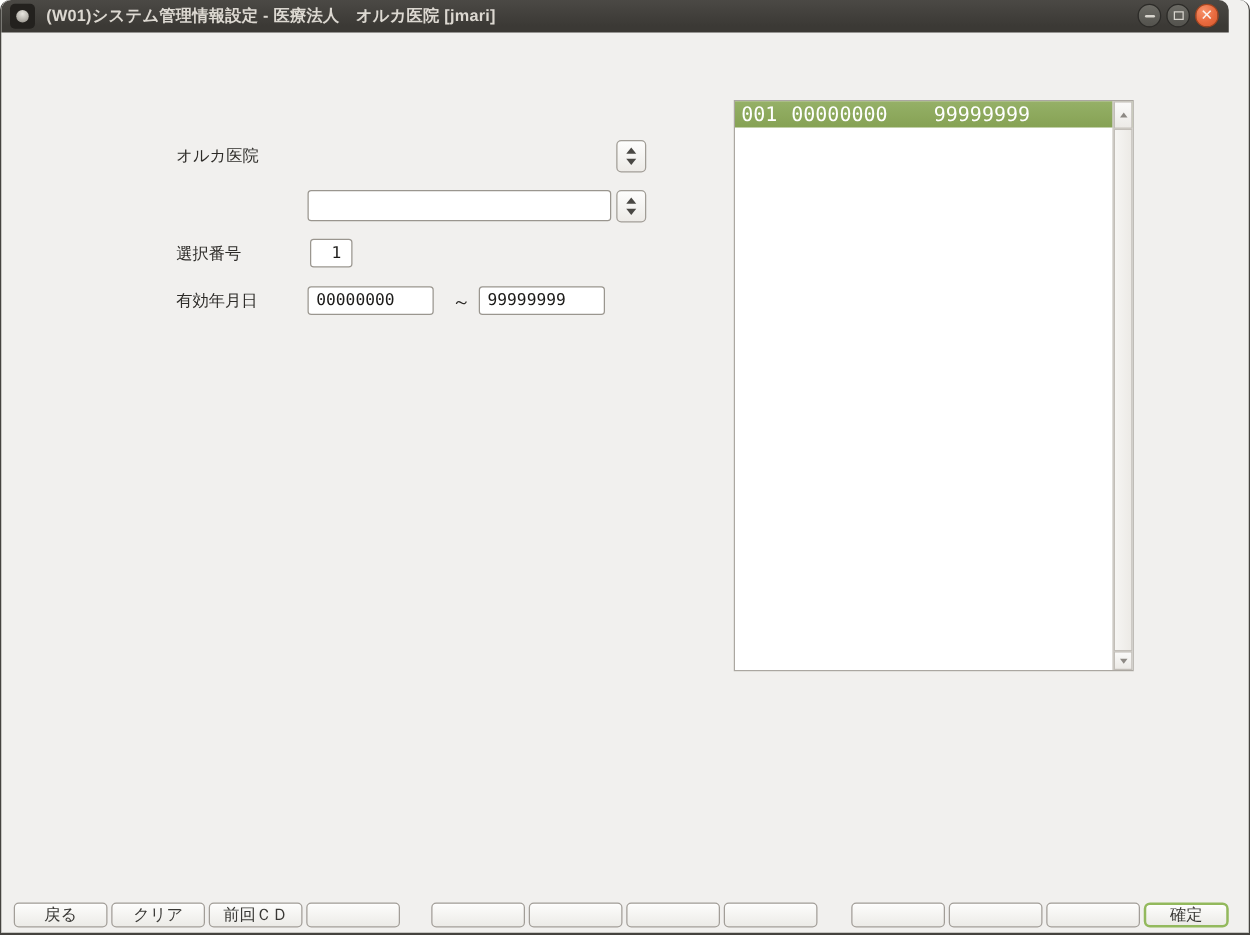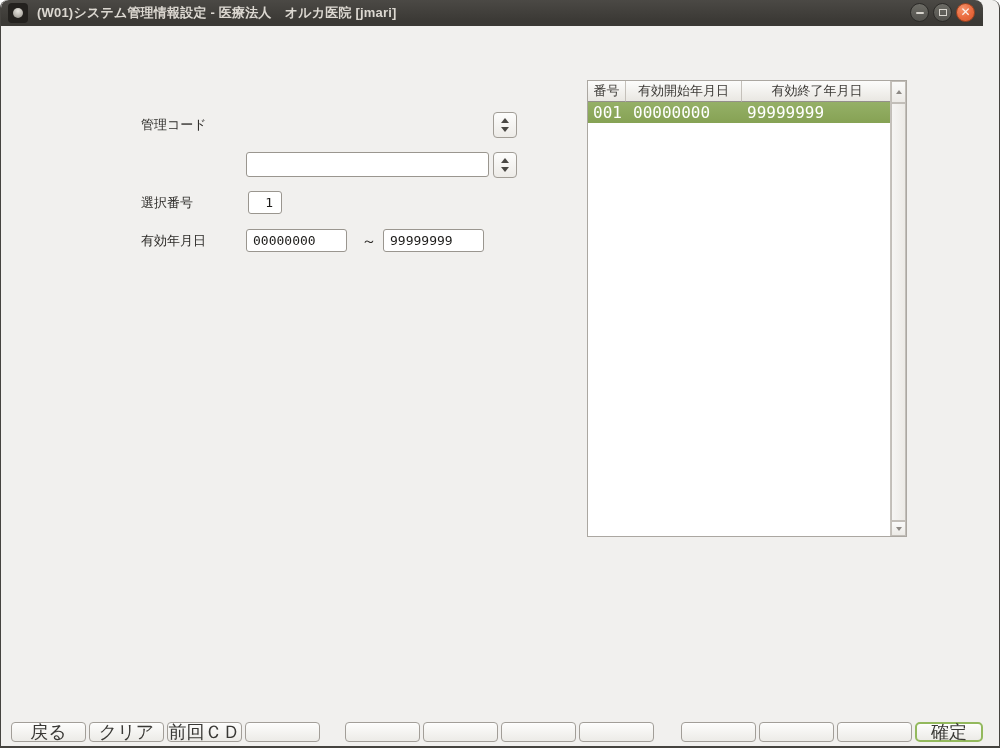--- a/index.html
+++ b/index.html
@@ -86,21 +86,21 @@
   .s-tri-up   { width:0; height:0; border-left:3px solid transparent; border-right:3px solid transparent;
                 border-bottom:4px solid #8d8984; }
   .s-tri-down { width:0; height:0; border-left:3px solid transparent; border-right:3px solid transparent;
                 border-top:4px solid #8d8984; }
   .sthumb { position:absolute; left:0; top:22px; bottom:15px; width:15px;
             background:linear-gradient(90deg,#f6f5f3,#eceae6); border:1px solid #c2beb8; }
 
   
   .fbtn { position:absolute; top:722px; width:75px; height:20px; border:1px solid #a29e98;
           border-radius:4px; background:linear-gradient(#fdfdfc,#ecebe7);
-          font-size:18px; color:#393835; font-family:"Liberation Sans","DejaVu Sans",sans-serif;
+          font-size:13px; color:#393835; font-family:"Liberation Sans","DejaVu Sans",sans-serif;
           display:flex; align-items:center; justify-content:center; cursor:default;
           box-shadow:0 1px 0 rgba(255,255,255,0.6) inset; }
   .fb-0  { left:10px; }  .fb-1  { left:88px; }  .fb-2  { left:166px; } .fb-3  { left:244px; }
   .fb-4  { left:344px; } .fb-5  { left:422px; } .fb-6  { left:500px; } .fb-7  { left:578px; }
   .fb-8  { left:680px; } .fb-9  { left:758px; } .fb-10 { left:836px; }
   .fb-confirm { left:914px; width:68px; border:2px solid #93b95d; border-radius:5px; }
 </style>
 </head>
 <body>
 
@@ -117,45 +117,40 @@
         </div>
       <div class="wbtn gray">
           <div class="glyph-max"></div>
         </div>
       <div class="wbtn close">
           <span class="glyph-close">✕</span>
         </div>
     </div>
   </div>
 
-  <div class="form-label lbl-mgmt">管理コード</div>
+  <div class="form-label lbl-mgmt">オルカ医院</div>
   <div class="spinner spin-1">
     <div class="tri-up"></div>
     <div class="tri-down"></div>
   </div>
   <input class="entry entry-mgmt2" type="text" value="" style="">
   <div class="spinner spin-2">
     <div class="tri-up"></div>
     <div class="tri-down"></div>
   </div>
 
   <div class="form-label lbl-sel">選択番号</div>
   <input class="entry entry-sel" type="text" value="1" style="">
 
   <div class="form-label lbl-date">有効年月日</div>
   <input class="entry entry-from" type="text" value="00000000" style="">
   <div class="date-sep">～</div>
   <input class="entry entry-to" type="text" value="99999999" style="">
 
   <div class="list-table">
-    <div class="thead">
-      <div class="th c-no">番号</div>
-      <div class="th c-start">有効開始年月日</div>
-      <div class="th c-end">有効終了年月日</div>
-    </div>
     <div class="trow selected">
       <div class="td c-no">001</div>
       <div class="td c-start">00000000</div>
       <div class="td c-end">99999999</div>
     </div>
     <div class="vscroll">
       <div class="sbtn up">
           <div class="s-tri-up"></div>
         </div>
       <div class="sthumb"></div>

